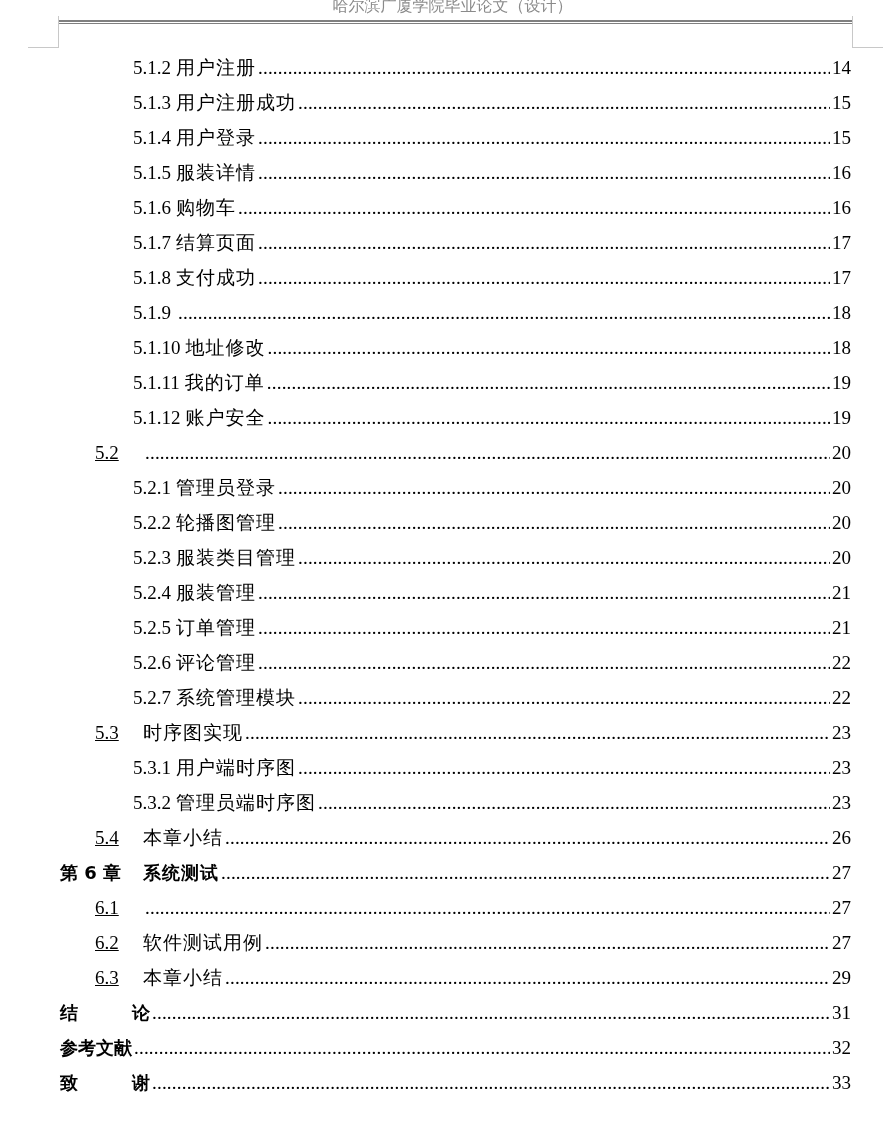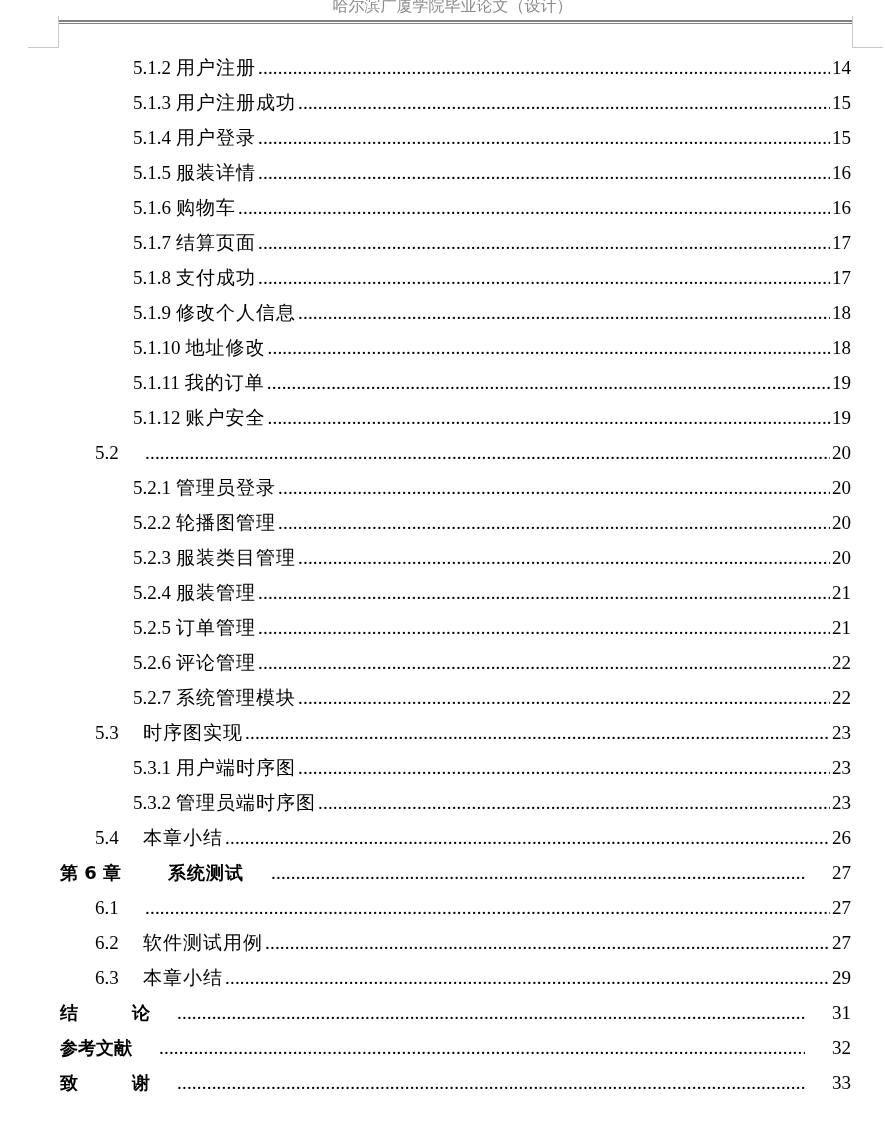--- a/index.html
+++ b/index.html
@@ -10,23 +10,23 @@
                  letter-spacing: 0px; line-height: 22px; }
   .hline-thick { position: absolute; left: 59px; width: 794px; top: 20px; height: 2px; background: #808080; }
   .hline-thin { position: absolute; left: 59px; width: 794px; top: 23px; height: 1px; background: #808080; }
   .crop-v { position: absolute; width: 1px; background: #c8c8c8; top: 16px; height: 32px; }
   .crop-h { position: absolute; height: 1px; background: #c8c8c8; top: 47px; width: 30px; }
   .toc { position: absolute; left: 0; top: 50px; width: 885px; }
   .toc-row { position: absolute; height: 35px; display: flex; align-items: center;
              right: 33px; font-size: 19px; line-height: 35px; white-space: nowrap; }
   .toc-row.l1 { left: 95px; }
   .toc-row.l2 { left: 133px; }
-  .toc-row.l0 { left: 60px; gap: 25px; }
+  .toc-row.l0 { left: 60px; }
   .num { display: inline-block; }
-  .l1 .num { width: 48px; }
+  .l1 .num { width: 48px; text-decoration: underline; }
   .l0.chapter .num { width: 83px; font-weight: bold; font-family: "DejaVu Sans", sans-serif; font-size: 18px; }
   .l2 .num { margin-right: 5px; }
   .title { display: inline-block; letter-spacing: 1px; }
   .l0 .title { font-family: "DejaVu Sans", sans-serif; font-weight: bold; font-size: 18px; }
   .l0.spaced .title { letter-spacing: 0; }
   .leader { flex: 1; overflow: hidden; margin: 0 2px; height: 35px; position: relative; }
   .leader::before { content: "...................................................................................................................................................................................................................................................................................................................................................................................................";
                     position: absolute; left: 0; top: 0; letter-spacing: 0.2px; font-size: 19px; color: #000; }
   .page { display: inline-block; min-width: 20px; }
 </style>
@@ -83,21 +83,20 @@
       <span class="page">17</span>
     </div>
   <div class="toc-row l2" style="top:210px">
       <span class="num">5.1.8</span>
       <span class="title">支付成功</span>
       <span class="leader"></span>
       <span class="page">17</span>
     </div>
   <div class="toc-row l2" style="top:245px">
       <span class="num">5.1.9</span>
-      <span class="title">修改个人信息</span>
       <span class="leader"></span>
       <span class="page">18</span>
     </div>
   <div class="toc-row l2" style="top:280px">
       <span class="num">5.1.10</span>
       <span class="title">地址修改</span>
       <span class="leader"></span>
       <span class="page">18</span>
     </div>
   <div class="toc-row l2" style="top:315px">

